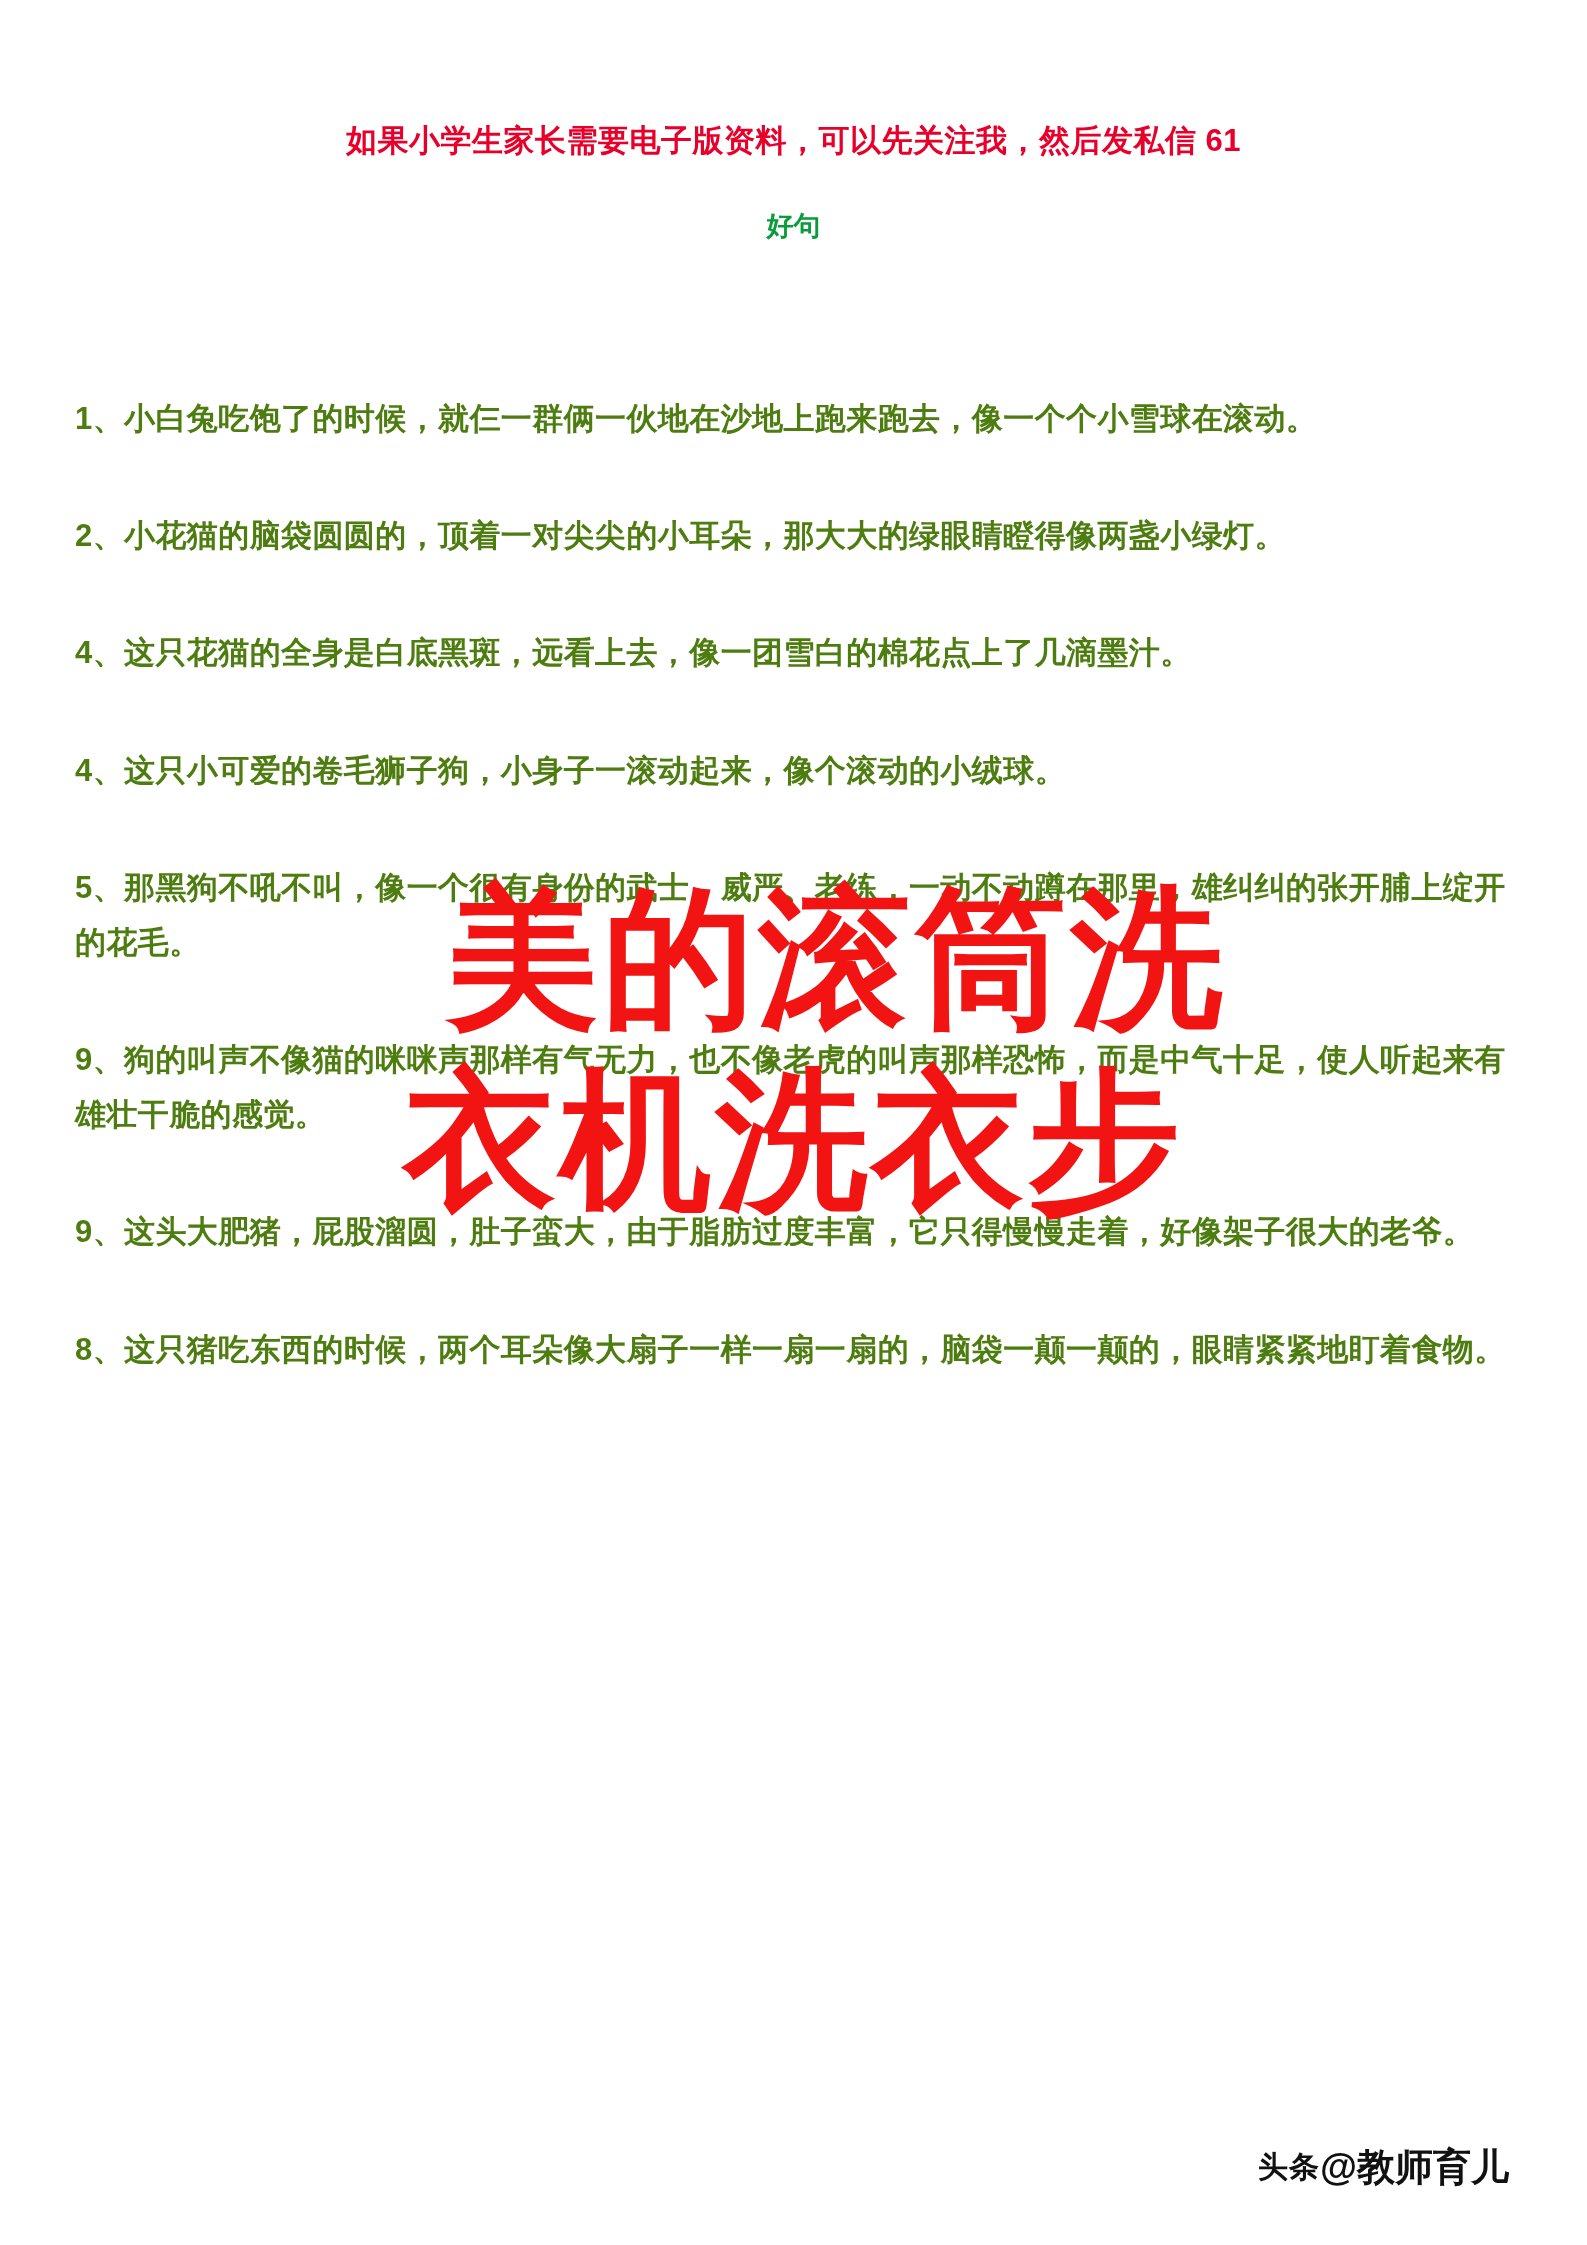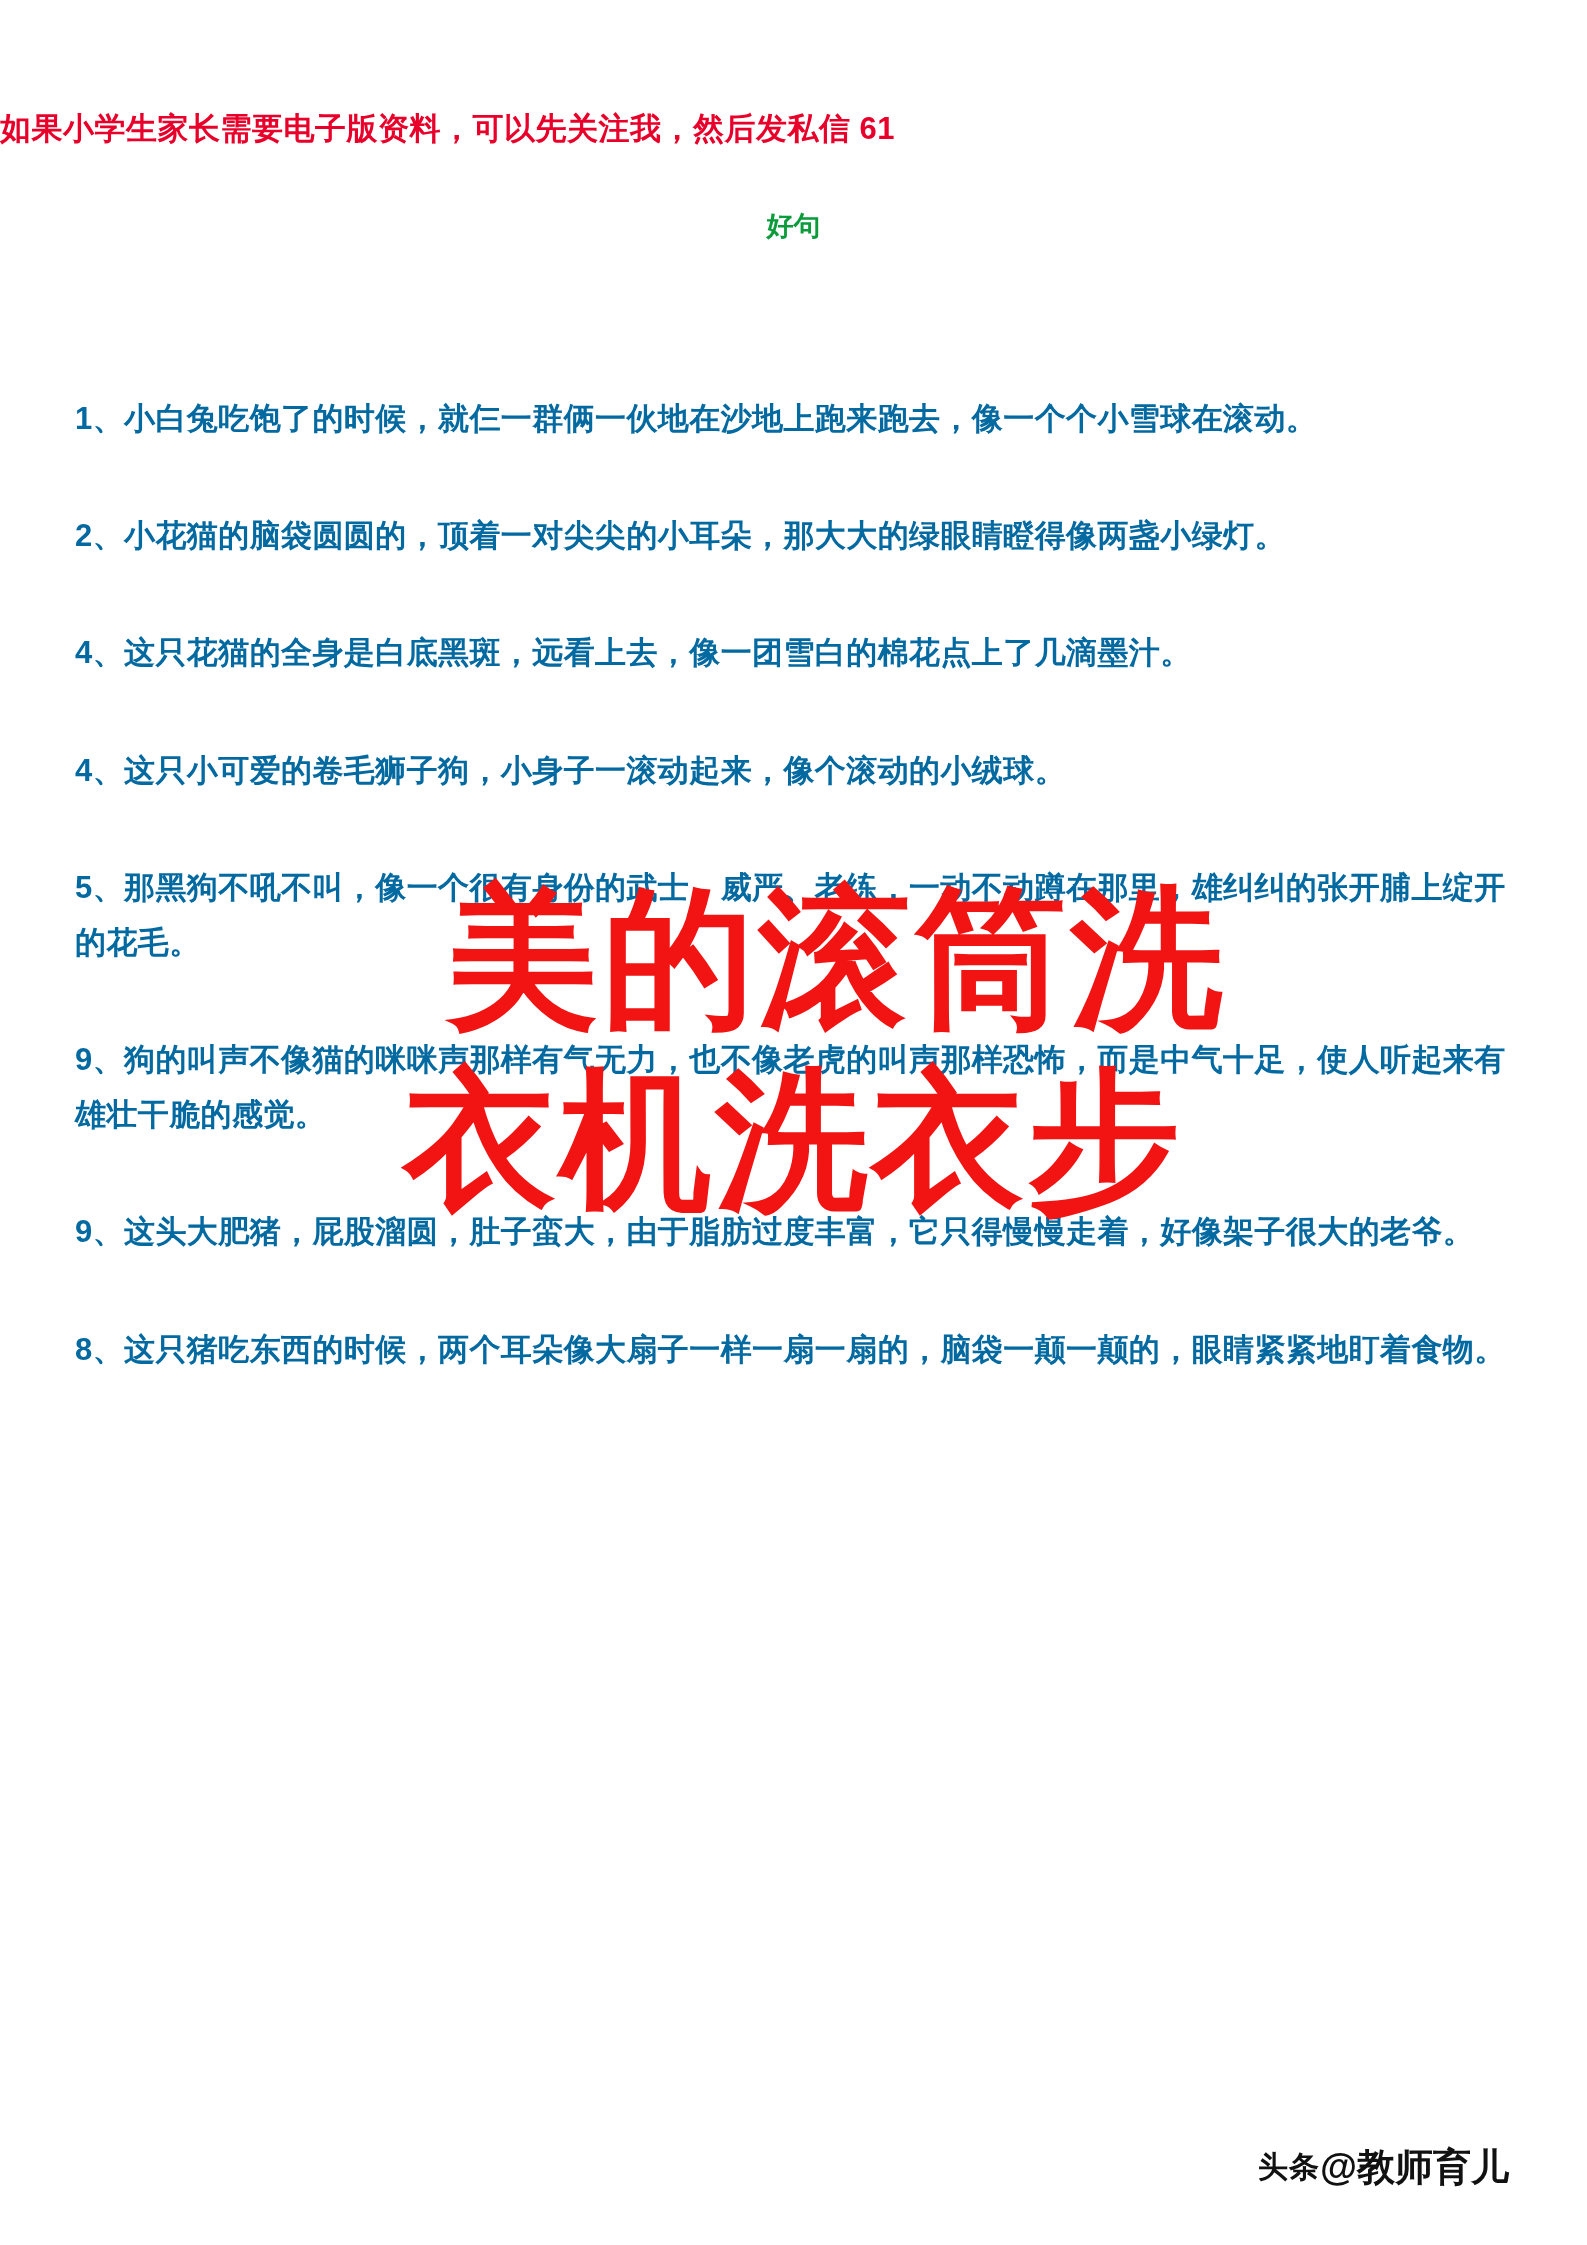--- a/index.html
+++ b/index.html
@@ -13,23 +13,24 @@
   .page {
     position: relative;
     width: 1587px;
     height: 2245px;
     background: #ffffff;
     overflow: hidden;
     box-sizing: border-box;
   }
   .header-line {
     position: absolute;
-    top: 108px;
+    top: 120px;
     left: 0;
     width: 100%;
+    text-align: center;
     color: #e8002a;
     font-size: 31px;
     font-weight: bold;
     letter-spacing: 0.5px;
   }
   .section-title {
     position: absolute;
     top: 208px;
     left: 0;
     width: 100%;
@@ -38,21 +39,21 @@
     font-size: 27px;
     font-weight: bold;
   }
   .content {
     position: absolute;
     top: 360px;
     left: 75px;
     width: 1440px;
   }
   .sentence {
-    color: #0369a1;
+    color: #4d7c0f;
     font-size: 31px;
     font-weight: bold;
     line-height: 1.78;
     margin-bottom: 62px;
     letter-spacing: 0.4px;
   }
   .watermark {
     position: absolute;
     left: 0;
     width: 100%;

